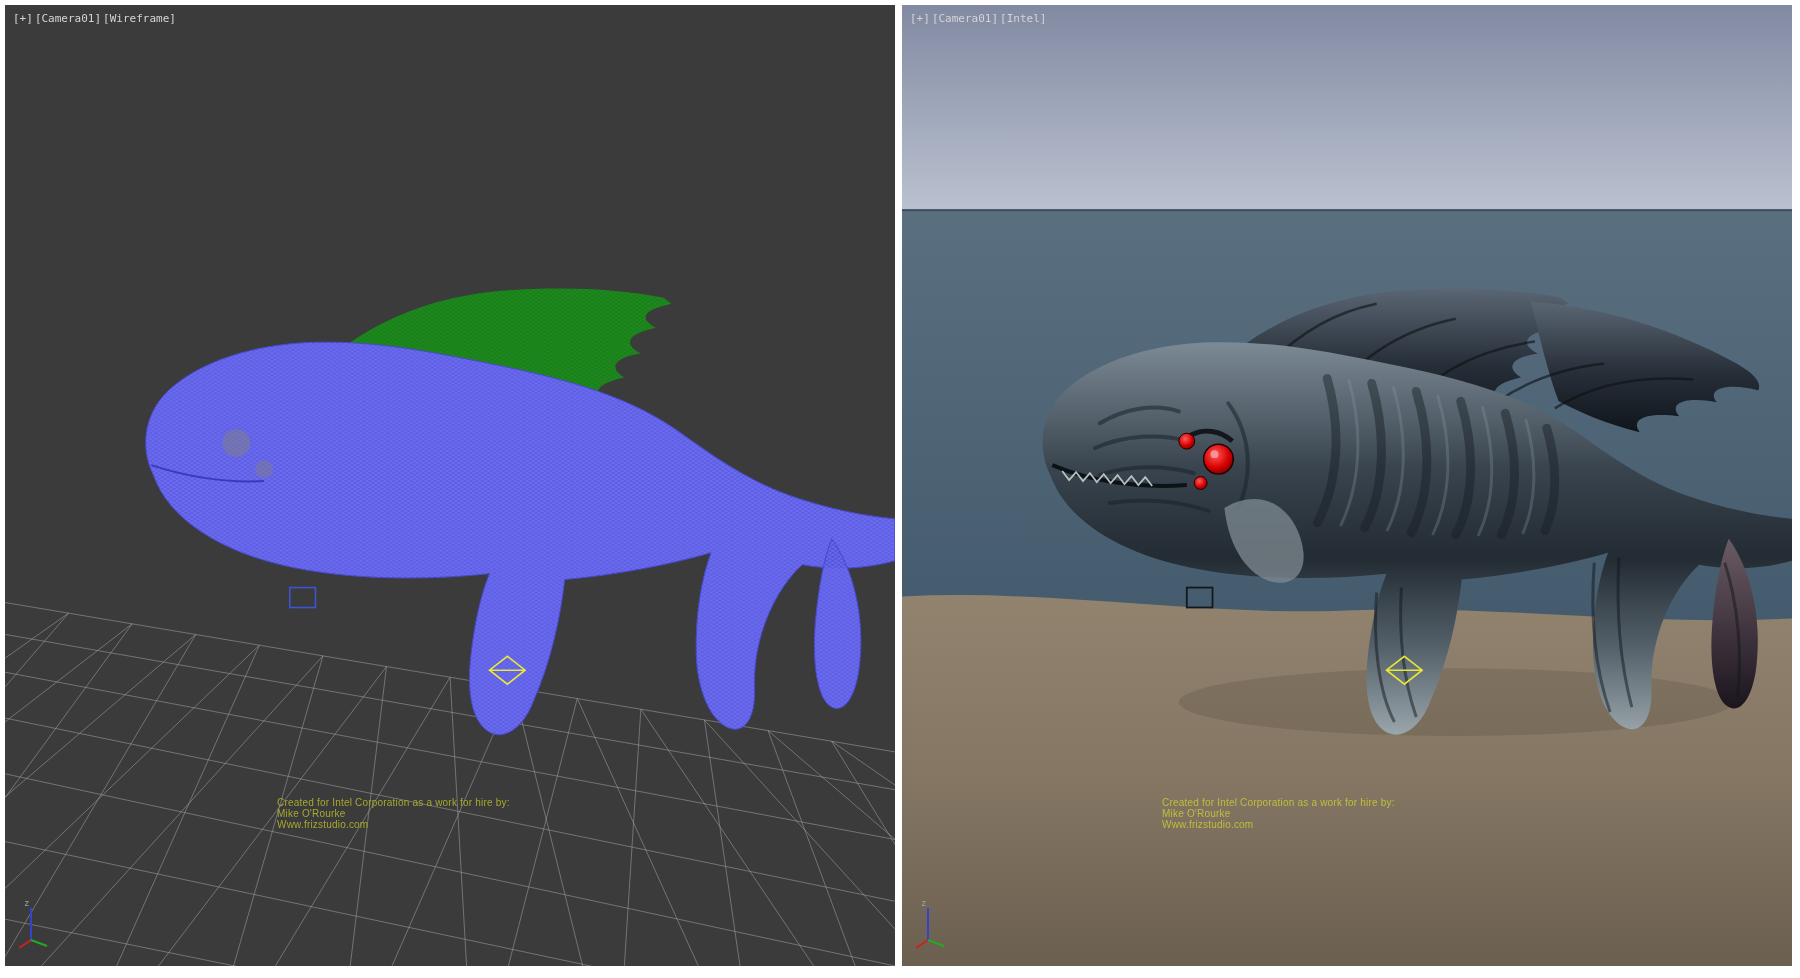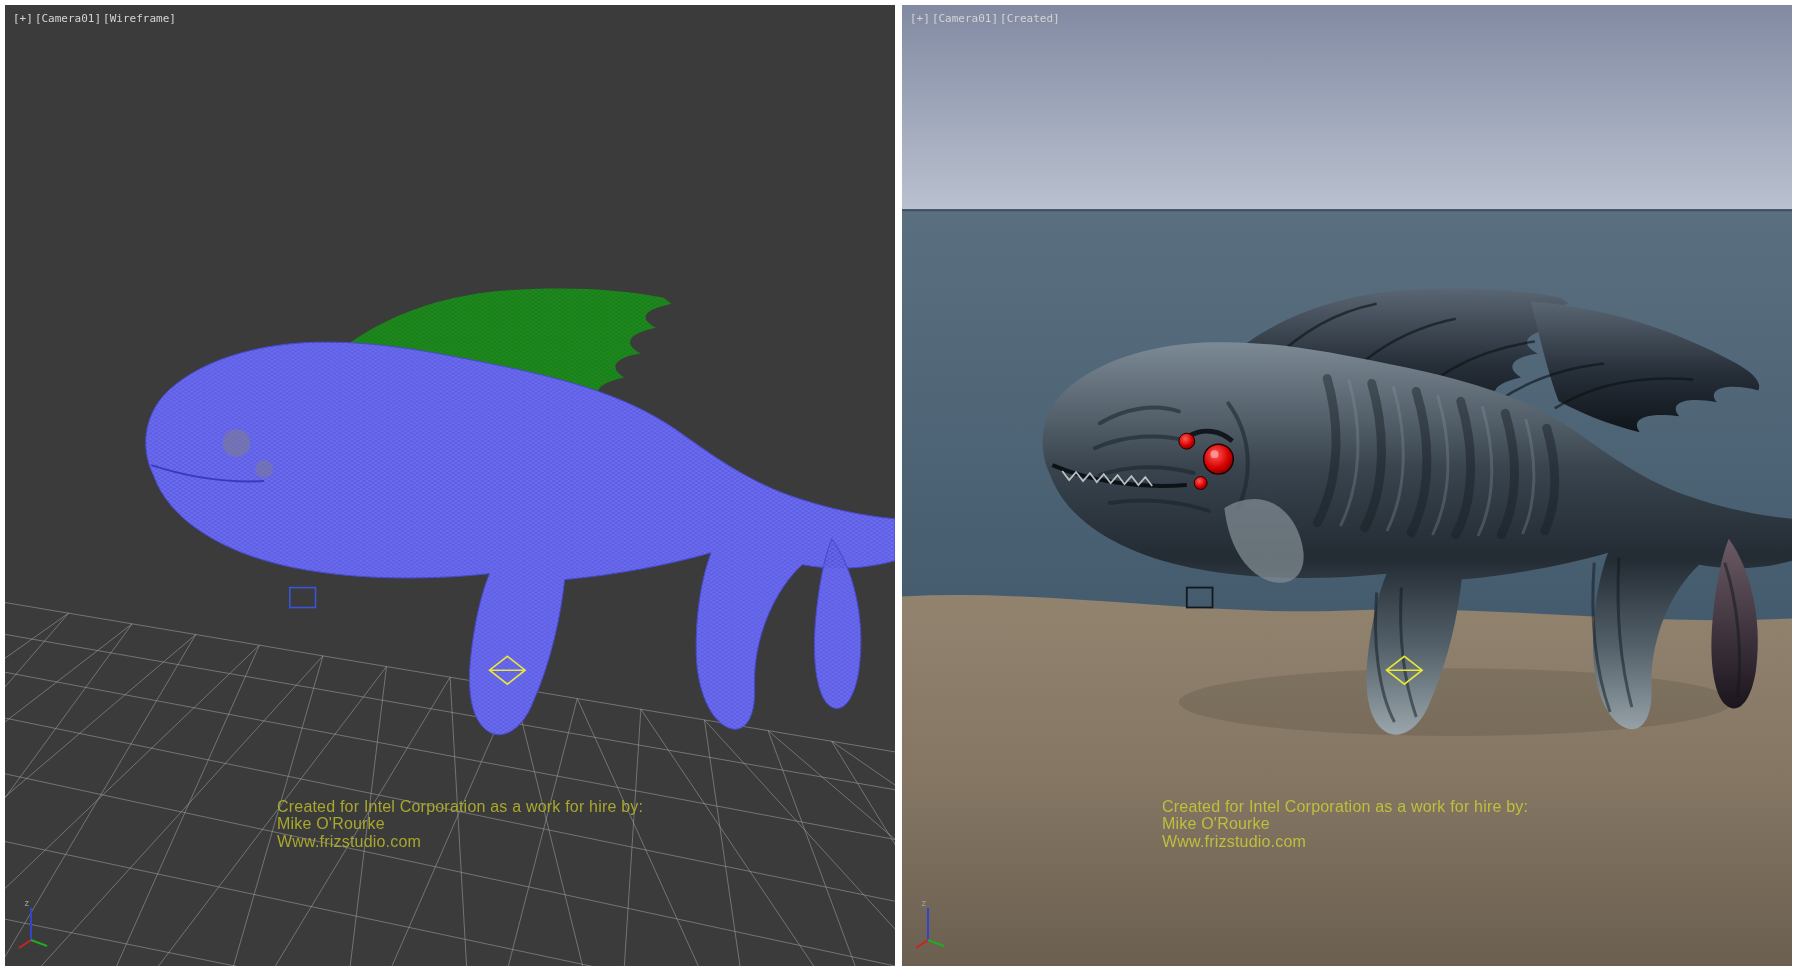--- a/index.html
+++ b/index.html
@@ -10,21 +10,21 @@
   .viewport { position:absolute; top:5px; height:961px; width:890px; overflow:hidden; }
   #vp-left  { left:5px;  background:var(--viewport_bg_left); }
   #vp-right { left:902px; background:var(--sky_top); }
 
   .scene { position:absolute; left:0; top:0; width:890px; height:961px; display:block; }
 
   .vp-label { position:absolute; top:7px; left:8px; z-index:6; display:flex; gap:2px;
               font-family:"DejaVu Sans Mono",monospace; font-size:11px; color:var(--label_text); }
   .vp-label span { cursor:pointer; white-space:pre; }
 
-  .credit { position:absolute; z-index:5; font-size:16px; line-height:1.08; letter-spacing:.2px; }
+  .credit { position:absolute; z-index:5; font-size:10px; line-height:1.08; letter-spacing:.2px; }
   #vp-left  .credit { left:272px; top:793px; color:var(--credit_text_left); }
   #vp-right .credit { left:260px; top:793px; color:var(--credit_text_right); }
 
   .axis-tripod { position:absolute; left:12px; bottom:16px; z-index:6; }
   .axis-tripod text { font-family:"DejaVu Sans Mono",monospace; font-size:9px; fill:#9aa0a8; }
 
   
   .grid line { stroke:var(--grid_line); stroke-width:1; opacity:.55; }
   .wire-fin  { fill:var(--wireframe_fin); }
   .wire-body { fill:var(--wireframe_body); stroke:#4a4ace; stroke-width:1; }
@@ -249,21 +249,21 @@
 
       <rect x="288" y="585" width="26" height="20" class="helper-rect-right"></rect>
       <g class="helper-diamond" transform="translate(508,668)">
         <path d="M -18,0 L 0,-14 L 18,0 L 0,14 Z M -18,0 L 18,0"></path>
       </g>
     </svg>
 
     <div class="vp-label">
       <span>[+]</span>
       <span>[Camera01]</span>
-      <span>[Created]</span>
+      <span>[Intel]</span>
     </div>
 
     <div class="credit">
       <div>Created for Intel Corporation as a work for hire by:</div>
       <div>Mike O'Rourke</div>
       <div>Www.frizstudio.com</div>
     </div>
 
     <svg class="axis-tripod" width="44" height="54" viewBox="0 0 44 54">
       <line x1="14" y1="44" x2="14" y2="12" stroke="#3344CC" stroke-width="2"></line>

